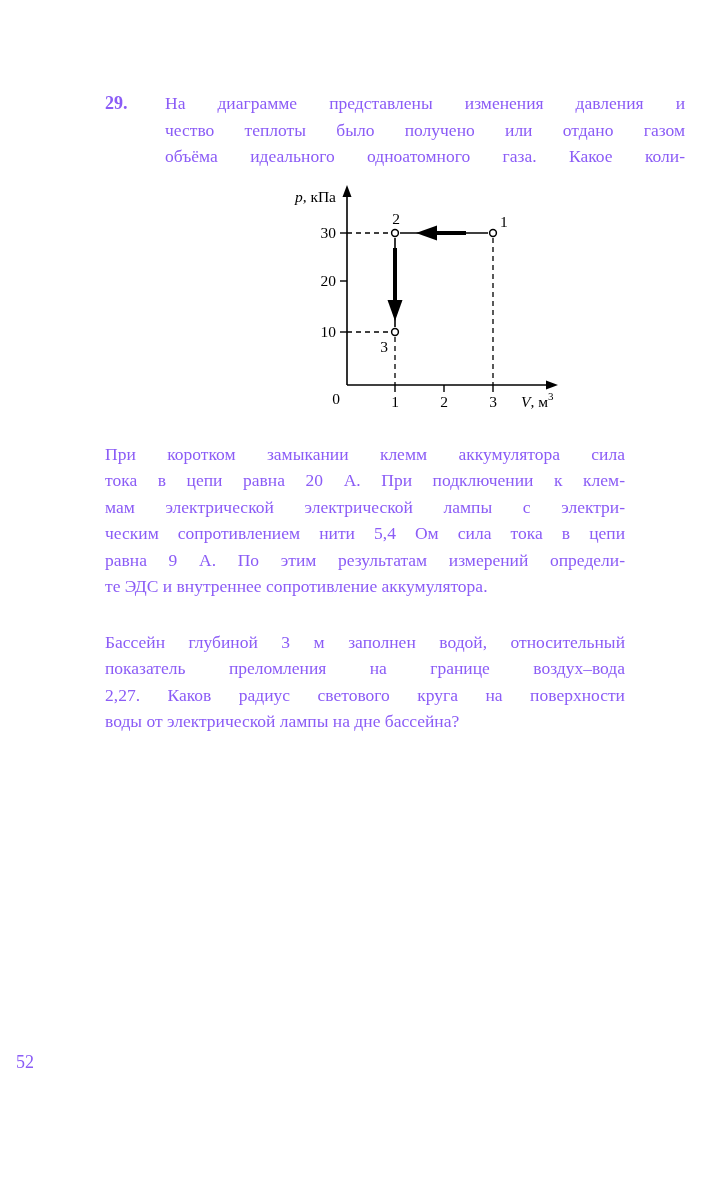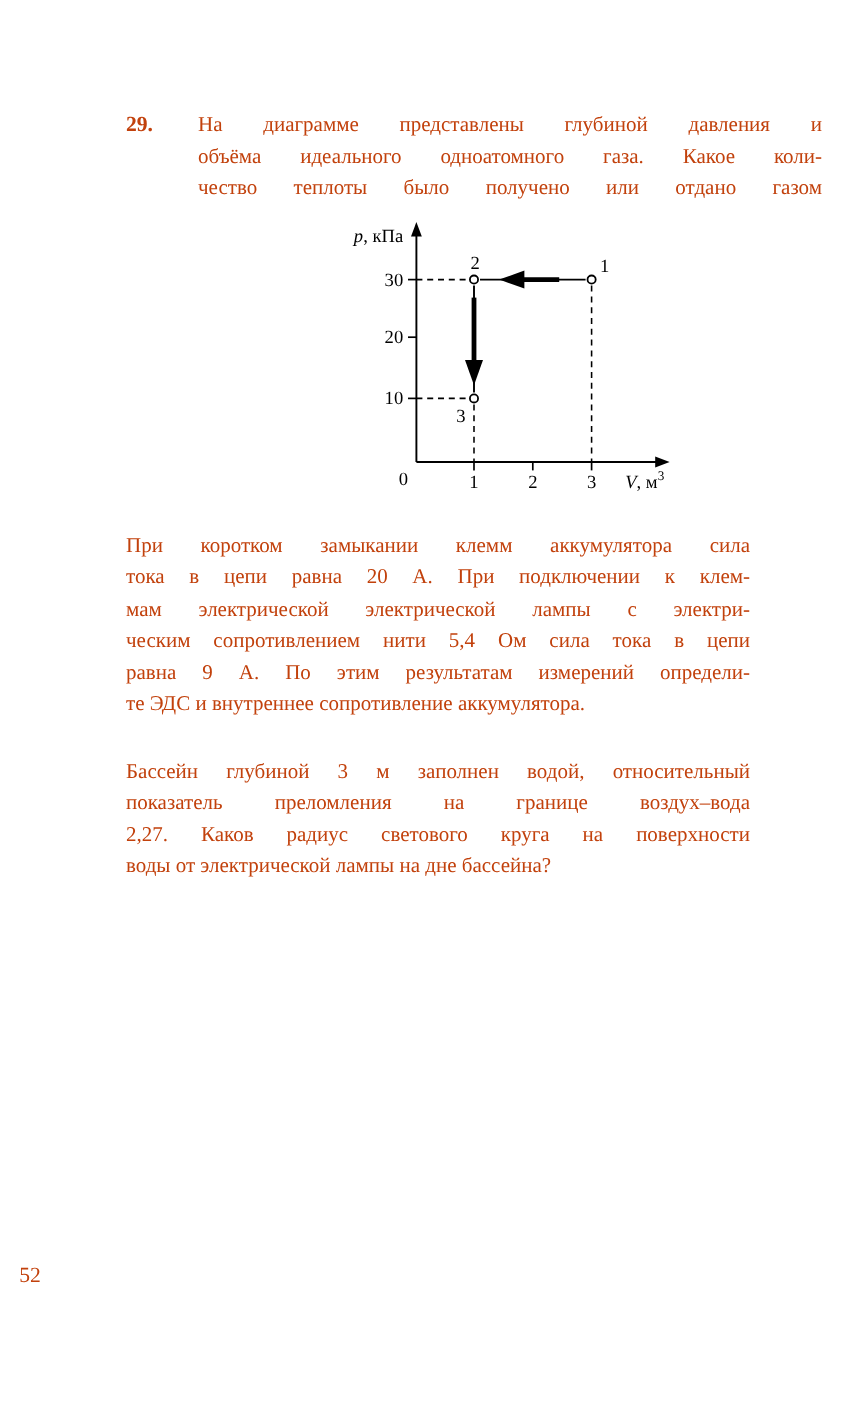--- a/index.html
+++ b/index.html
@@ -1,21 +1,21 @@
 <!DOCTYPE html>
 <html><head>
 <meta charset="utf-8">
 <style>
   html, body { margin: 0; padding: 0; background: #ffffff; }
   .page {
     position: relative;
     width: 714px;
     height: 1181px;
     background: #ffffff;
-    color: #c2410c;
+    color: #8b5cf6;
     font-family: "Liberation Serif", serif;
     box-sizing: border-box;
     padding: 90px 0 0 105px;
     overflow: hidden;
   }
   .problem { display: flex; }
   .problem .num {
     width: 60px;
     font-weight: 700;
     font-size: 18px;
@@ -57,23 +57,23 @@
   }
 </style>
 </head>
 <body>
 
 <div class="page">
 
   <section class="problem">
     <div class="num">29.</div>
     <div class="body">
-      <div class="line">На диаграмме представлены глубиной давления и</div>
+      <div class="line">На диаграмме представлены изменения давления и</div>
+      <div class="line">чество теплоты было получено или отдано газом</div>
       <div class="line">объёма идеального одноатомного газа. Какое коли-</div>
-      <div class="line">чество теплоты было получено или отдано газом</div>
     </div>
   </section>
 
   <figure class="diagram">
     <svg width="330" height="245" viewBox="0 0 330 245">
 
       <line class="axis" x1="97" y1="205" x2="97" y2="16"></line>
       <polygon class="arrowhead" points="97,5 92.5,17 101.5,17"></polygon>
       <line class="axis" x1="97" y1="205" x2="300" y2="205"></line>
       <polygon class="arrowhead" points="308,205 296,200.5 296,209.5"></polygon>

